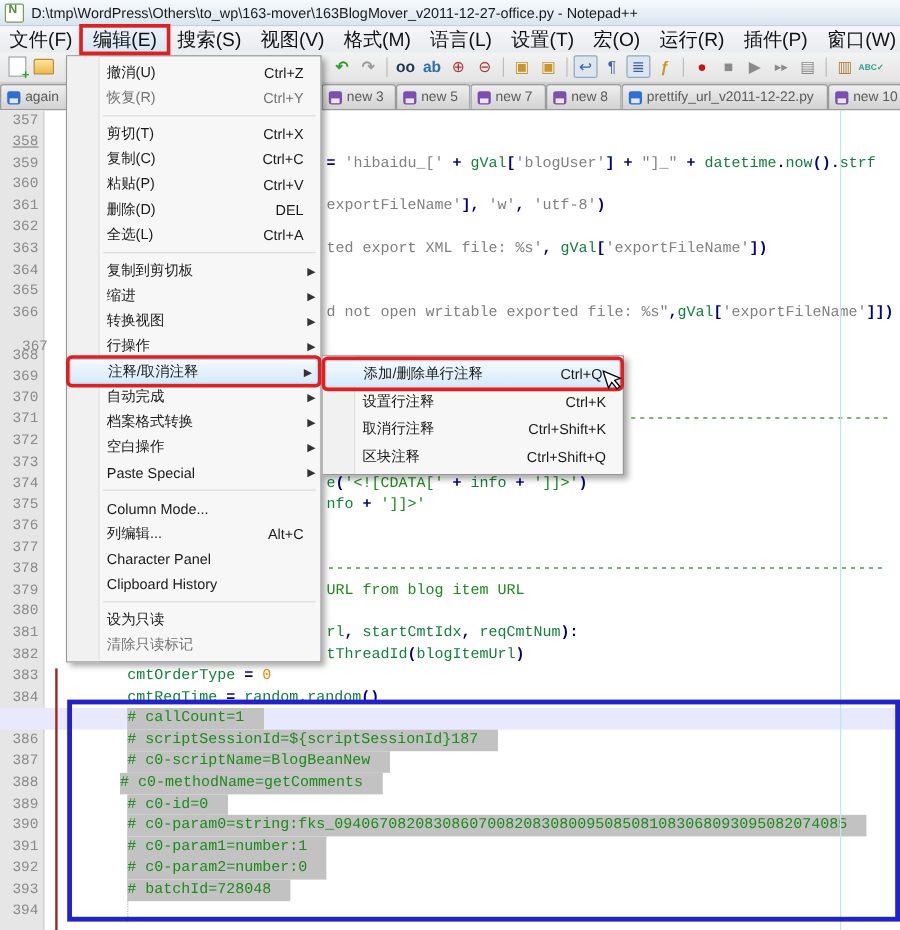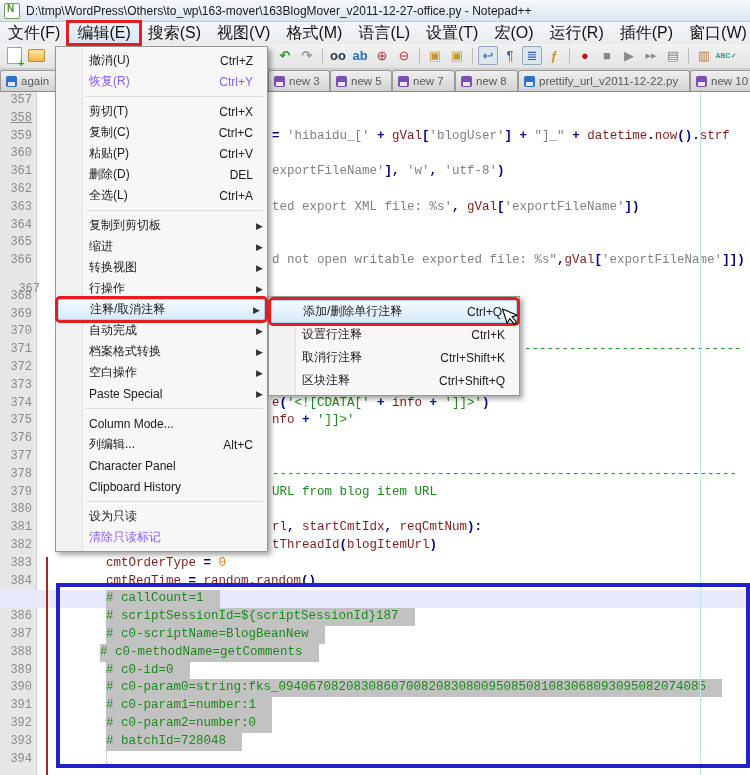--- a/index.html
+++ b/index.html
@@ -37,42 +37,42 @@
   .floppy{width:11px;height:11px;border-radius:2px;position:relative;flex:0 0 auto;}
   .floppy::after{content:"";position:absolute;left:2px;bottom:1px;width:7px;height:4px;background:#fff;opacity:.85;}
   
   #editor{position:absolute;left:0;top:92px;width:750px;height:683px;background:#fff;overflow:hidden;}
   #gutter{position:absolute;left:0;top:0;width:36px;height:683px;background:#E6E6E6;border-right:1px solid #CFCFCF;}
   .lnum{position:absolute;left:0;width:32px;text-align:right;font:12px "Liberation Mono",monospace;color:#8A8A8A;}
   .crow{position:absolute;left:0;width:750px;height:17.8px;line-height:17.8px;font:12.5px/17.8px "Liberation Mono",monospace;white-space:pre;}
   .crow.current{background:var(--c-curline);}
   .ctext{position:absolute;top:0;}
   .ctext.sel{background:var(--c-sel);padding-right:16px;}
-  .s-id{color:#7f1d1d;}
+  .s-id{color:#15803d;}
   .s-op{color:var(--c-op);font-weight:bold;}
   .s-str{color:var(--c-str);}
   .s-strg{color:var(--c-cmt);}
   .s-num{color:var(--c-numlit);}
   .s-cmt{color:var(--c-cmt);}
   #indent-guide{position:absolute;border-left:1px dotted #B8B8B8;width:0;}
   #edge-line{position:absolute;top:92px;height:683px;width:1px;background:var(--c-edge);z-index:1;}
   
   #red-vline{position:absolute;width:2px;background:#9B2B20;z-index:2;}
   #blue-box{position:absolute;border:4px solid var(--c-blue);z-index:3;background:transparent;}
   
   .menu-panel{position:absolute;background:#F7F7F7;border:1px solid #979797;box-shadow:3px 3px 5px rgba(0,0,0,.35);
     z-index:10;box-sizing:border-box;padding:3px 0;}
   .menu-strip{position:absolute;left:0;top:0;bottom:0;width:26px;background:#F1F1F1;border-right:1px solid #E2E2E2;}
   .menu-item{position:relative;height:21px;display:flex;align-items:center;font-size:12px;color:#1a1a1a;
     padding-left:33px;padding-right:4px;box-sizing:border-box;}
   .sub .menu-item{height:23px;}
   .menu-item .lab{flex:1 1 auto;white-space:nowrap;}
   .menu-item .sc{white-space:nowrap;margin-left:18px;}
   .menu-item .arrow{width:10px;text-align:right;font-size:9px;color:#333;}
-  .menu-item.disabled{color:#8b5cf6;}
+  .menu-item.disabled{color:#737373;}
   .menu-item.hl{background:linear-gradient(#F3F9FE,#D7EAFA);border:1px solid #AED2F0;border-radius:2px;margin:0 2px;padding-left:31px;}
   .menu-item.red-outline{outline:3px solid var(--c-red);outline-offset:0px;z-index:12;}
   .menu-sep{height:9px;position:relative;}
   .menu-sep::after{content:"";position:absolute;left:30px;right:4px;top:4px;border-top:1px solid #DCDCDC;}
   
   #cursor{position:absolute;z-index:40;}
 </style>
 </head>
 <body>
 

